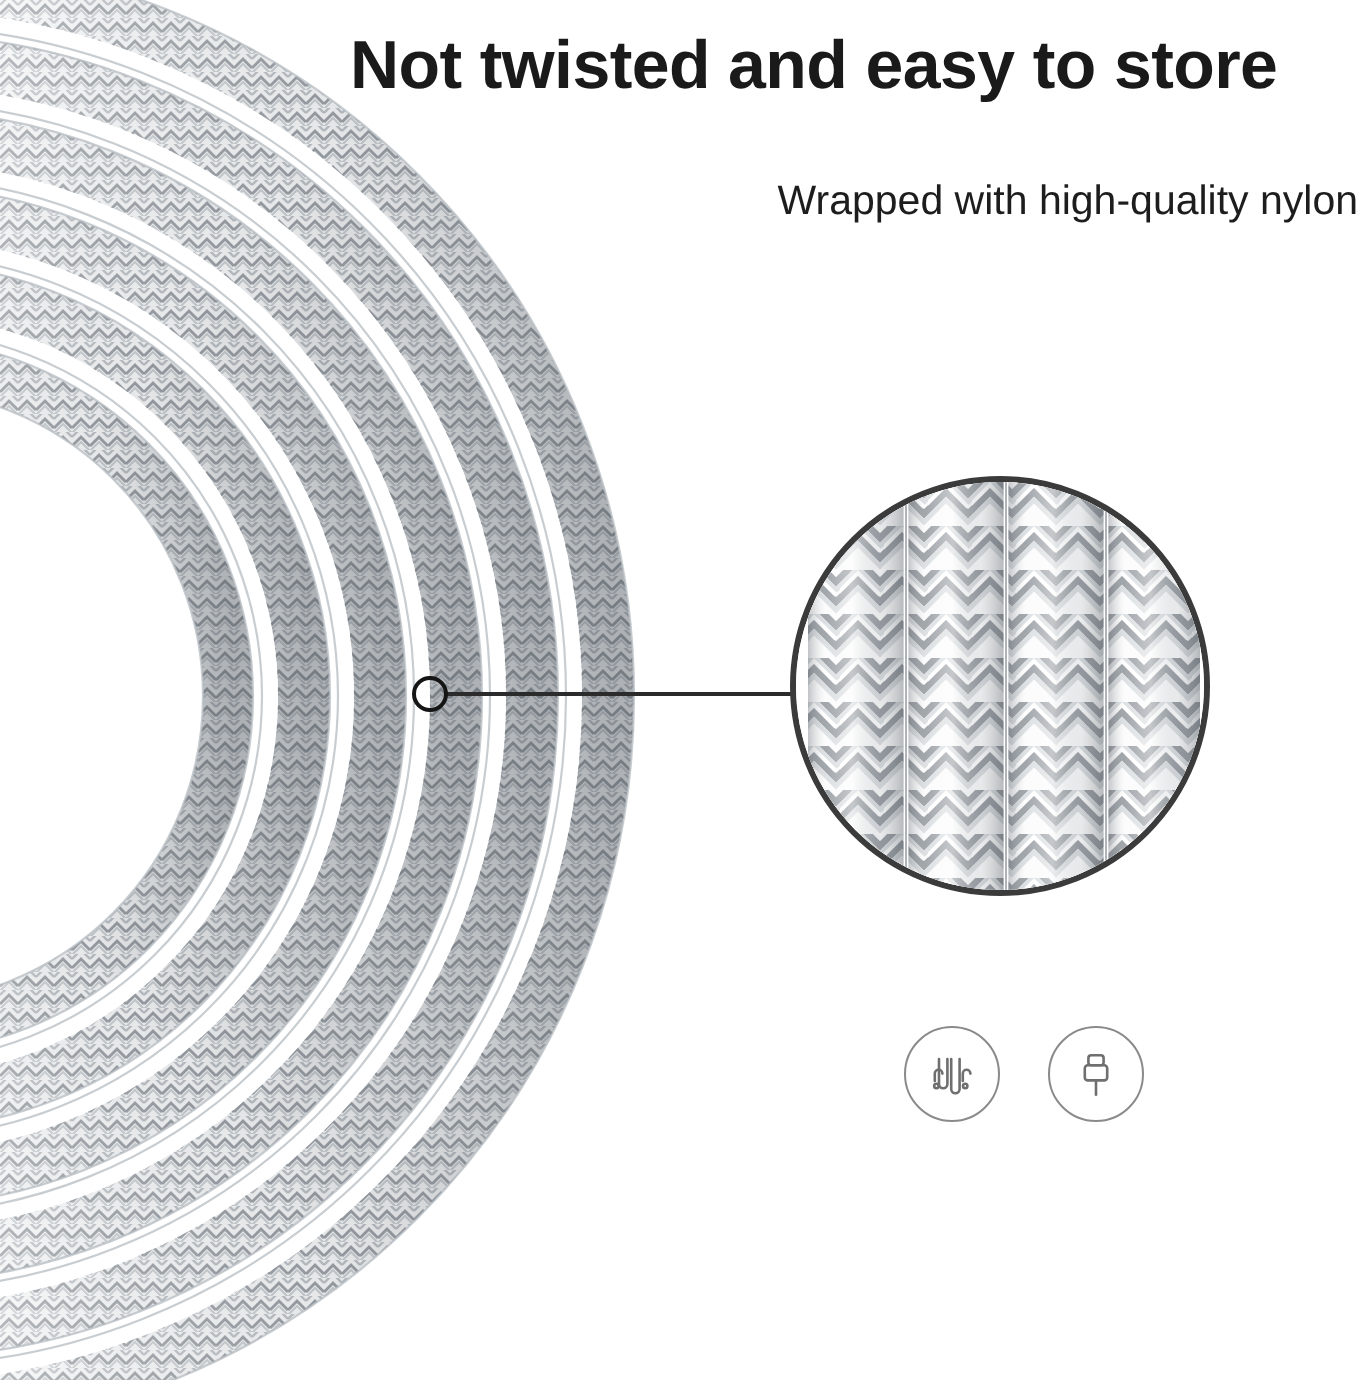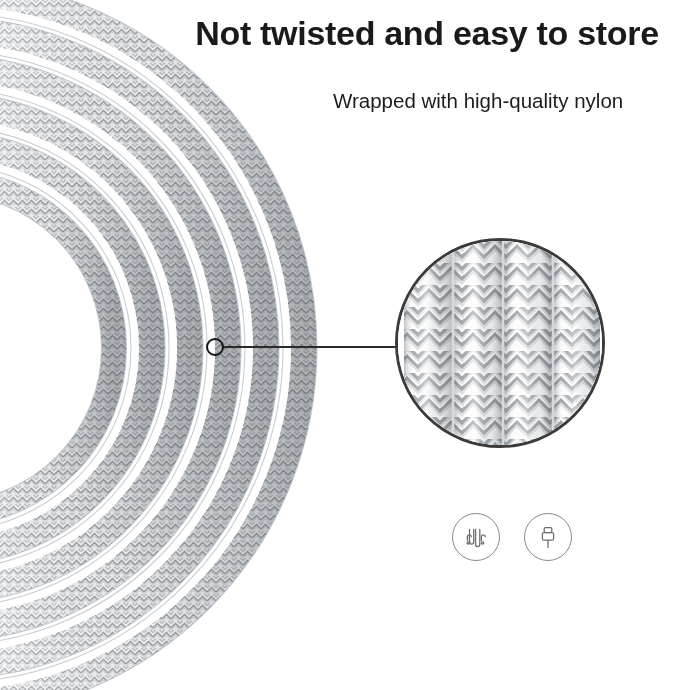--- a/index.html
+++ b/index.html
@@ -22,33 +22,32 @@
   
   .headline {
     position: absolute;
     left: 175px;
     top: 12px;
     width: 504px;
     font-size: 34px;
     font-weight: bold;
     letter-spacing: -0.3px;
     color: #1a1a1a;
-    text-align: center;
     white-space: nowrap;
     line-height: 42px;
   }
   .subtitle {
     position: absolute;
     left: 333px;
     top: 86px;
     width: 346px;
     font-size: 20.5px;
     font-weight: normal;
     color: #1d1d1d;
-    text-align: left;
+    text-align: right;
     line-height: 29px;
   }
   .subtitle .sub-line {
     display: block;
     white-space: nowrap;
   }
 
   
   .coil-wrap {
     position: absolute;

